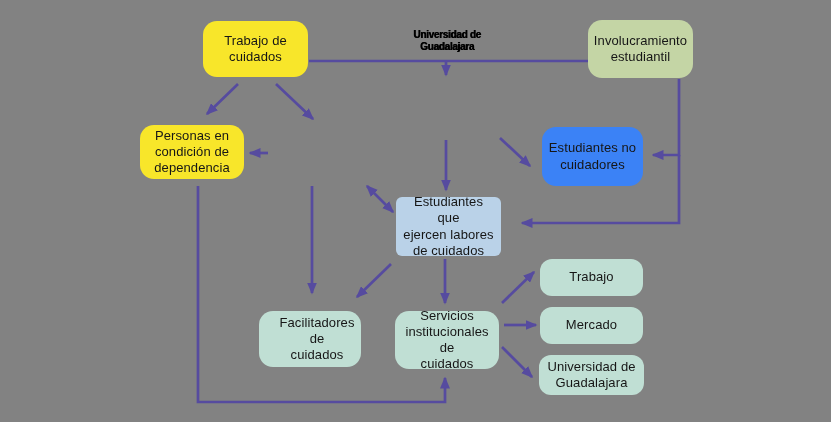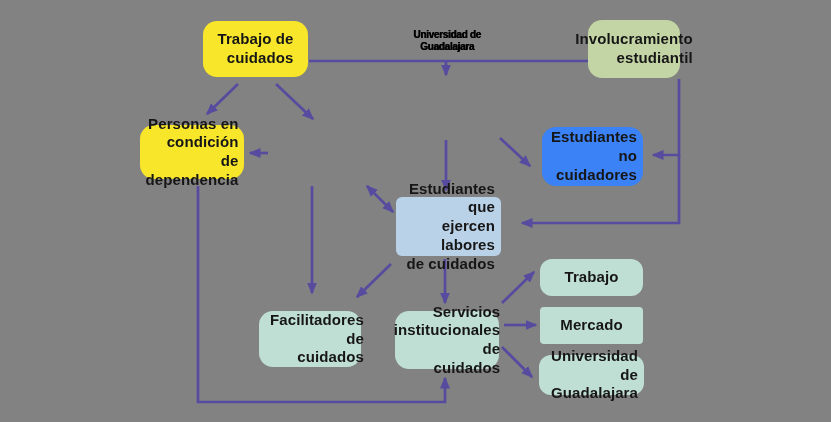--- a/index.html
+++ b/index.html
@@ -15,23 +15,23 @@
   #nodes{position:absolute;left:0;top:0;width:831px;height:422px;pointer-events:none;}
   .node{
     position:absolute;
     display:flex;align-items:center;justify-content:center;
     box-sizing:border-box;
     padding:4px 6px;
     pointer-events:auto;
   }
   .node-label{
     white-space:pre-line;
-    text-align:right;
-    font-size:15px;
-    font-weight:700;
+    text-align:center;
+    font-size:13px;
+    font-weight:400;
     line-height:1.25;
     color:#161616;
     letter-spacing:0.1px;
   }
   #edge-label{
     position:absolute;
     transform:translateX(-50%);
     white-space:pre-line;
     text-align:center;
     font-size:10px;
@@ -71,21 +71,21 @@
       <polyline points="198,186 198,402 445,402 445,378" fill="none" stroke="#564b9f" stroke-width="2.7" marker-end="url(#ah)"></polyline>
       <polyline points="502,303 534,272" fill="none" stroke="#564b9f" stroke-width="2.7" marker-end="url(#ah)"></polyline>
       <polyline points="504,325 536,325" fill="none" stroke="#564b9f" stroke-width="2.7" marker-end="url(#ah)"></polyline>
       <polyline points="502,347 532,377" fill="none" stroke="#564b9f" stroke-width="2.7" marker-end="url(#ah)"></polyline>
     </svg>
   <div id="nodes">
       <div class="node" style="left: 203px; top: 21px; width: 105px; height: 56px; background: rgb(248, 230, 42); border-radius: 14px;">
     <span class="node-label" style="color: rgb(22, 22, 22);">Trabajo de
 cuidados</span>
   </div>
-      <div class="node" style="left: 588px; top: 20px; width: 92px; height: 58px; background: rgb(196, 213, 165); border-radius: 14px;">
+      <div class="node" style="left: 588px; top: 20px; width: 105px; height: 58px; background: rgb(196, 213, 165); border-radius: 14px;">
     <span class="node-label" style="color: rgb(22, 22, 22);">Involucramiento
 estudiantil</span>
   </div>
       <div class="node" style="left: 140px; top: 125px; width: 104px; height: 54px; background: rgb(248, 230, 42); border-radius: 14px;">
     <span class="node-label" style="color: rgb(22, 22, 22);">Personas en
 condición de
 dependencia</span>
   </div>
       <div class="node" style="left: 542px; top: 127px; width: 101px; height: 59px; background: #3b82f6; border-radius: 14px;">
     <span class="node-label" style="color: rgb(22, 22, 22);">Estudiantes no
@@ -101,21 +101,21 @@
   </div>
       <div class="node" style="left: 259px; top: 311px; width: 102px; height: 56px; background: rgb(192, 223, 212); border-radius: 14px; padding-left: 20px;">
     <span class="node-label" style="color: rgb(22, 22, 22);">Facilitadores de
 cuidados</span>
   </div>
       <div class="node" style="left: 395px; top: 311px; width: 104px; height: 58px; background: rgb(192, 223, 212); border-radius: 14px;">
     <span class="node-label" style="color: rgb(22, 22, 22);">Servicios
 institucionales de
 cuidados</span>
   </div>
-      <div class="node" style="left: 540px; top: 307px; width: 103px; height: 37px; background: rgb(192, 223, 212); border-radius: 4px;">
+      <div class="node" style="left: 540px; top: 307px; width: 103px; height: 37px; background: rgb(192, 223, 212); border-radius: 12px;">
     <span class="node-label" style="color: rgb(22, 22, 22);">Mercado</span>
   </div>
       <div class="node" style="left: 539px; top: 355px; width: 105px; height: 40px; background: rgb(192, 223, 212); border-radius: 12px;">
     <span class="node-label" style="color: rgb(22, 22, 22);">Universidad de
 Guadalajara</span>
   </div>
     </div>
   <div id="edge-label" style="left: 447px; top: 29px;">Universidad de
 Guadalajara</div>
 </div>

